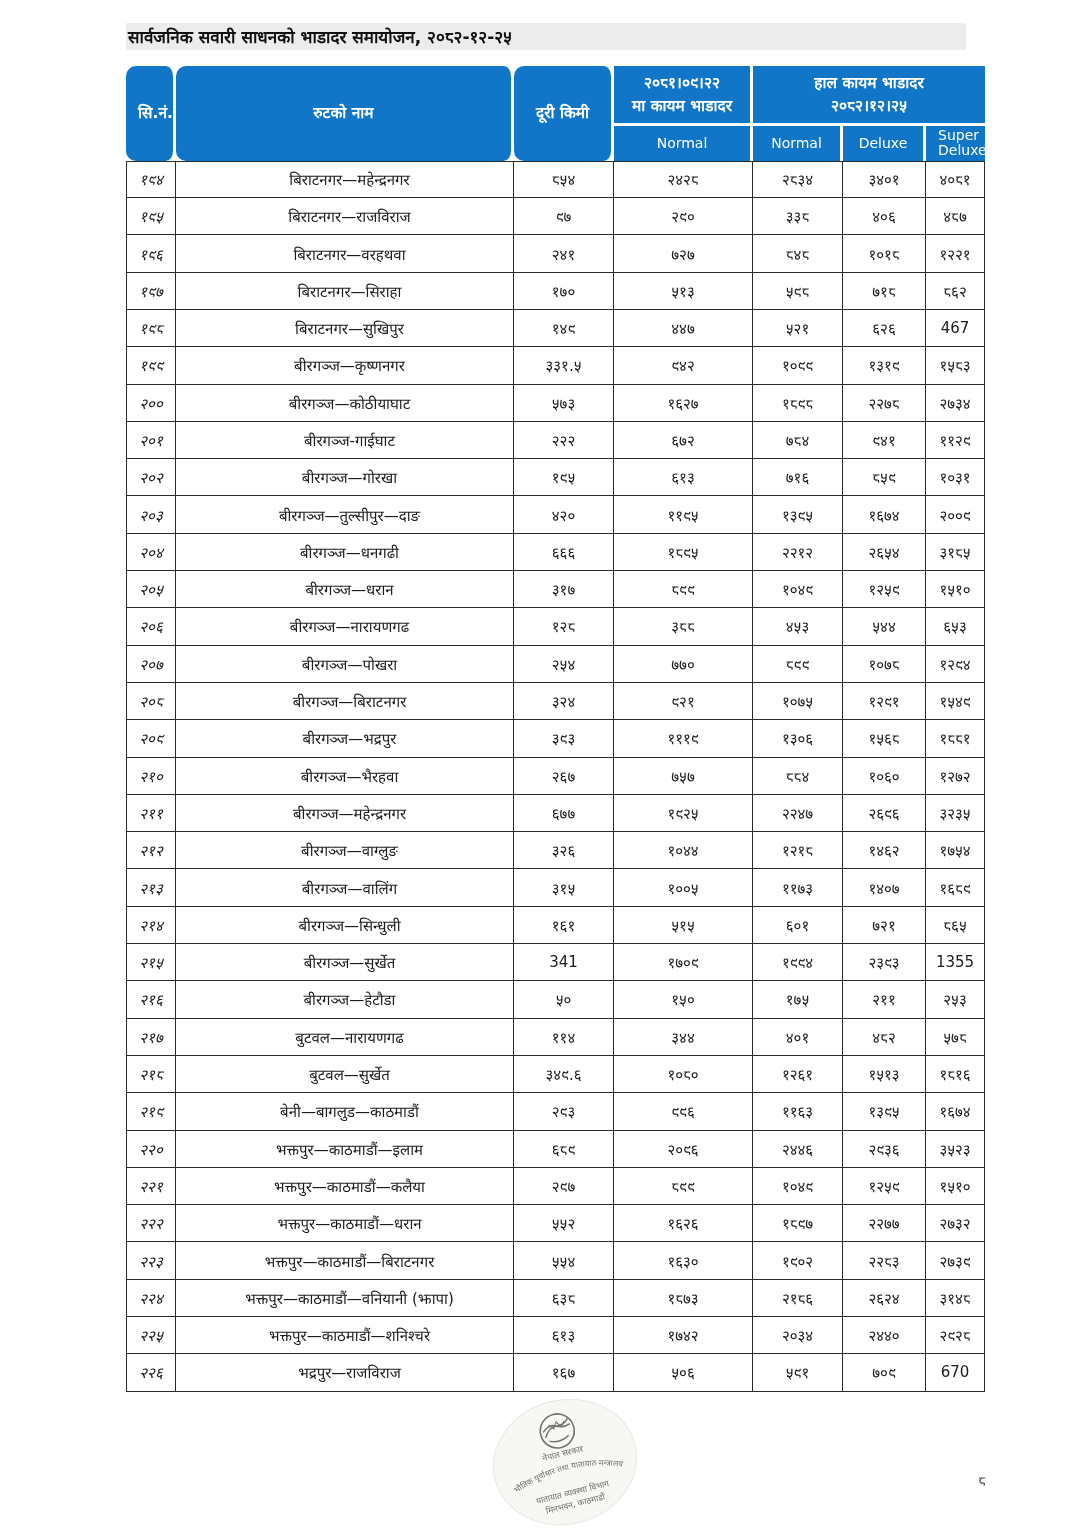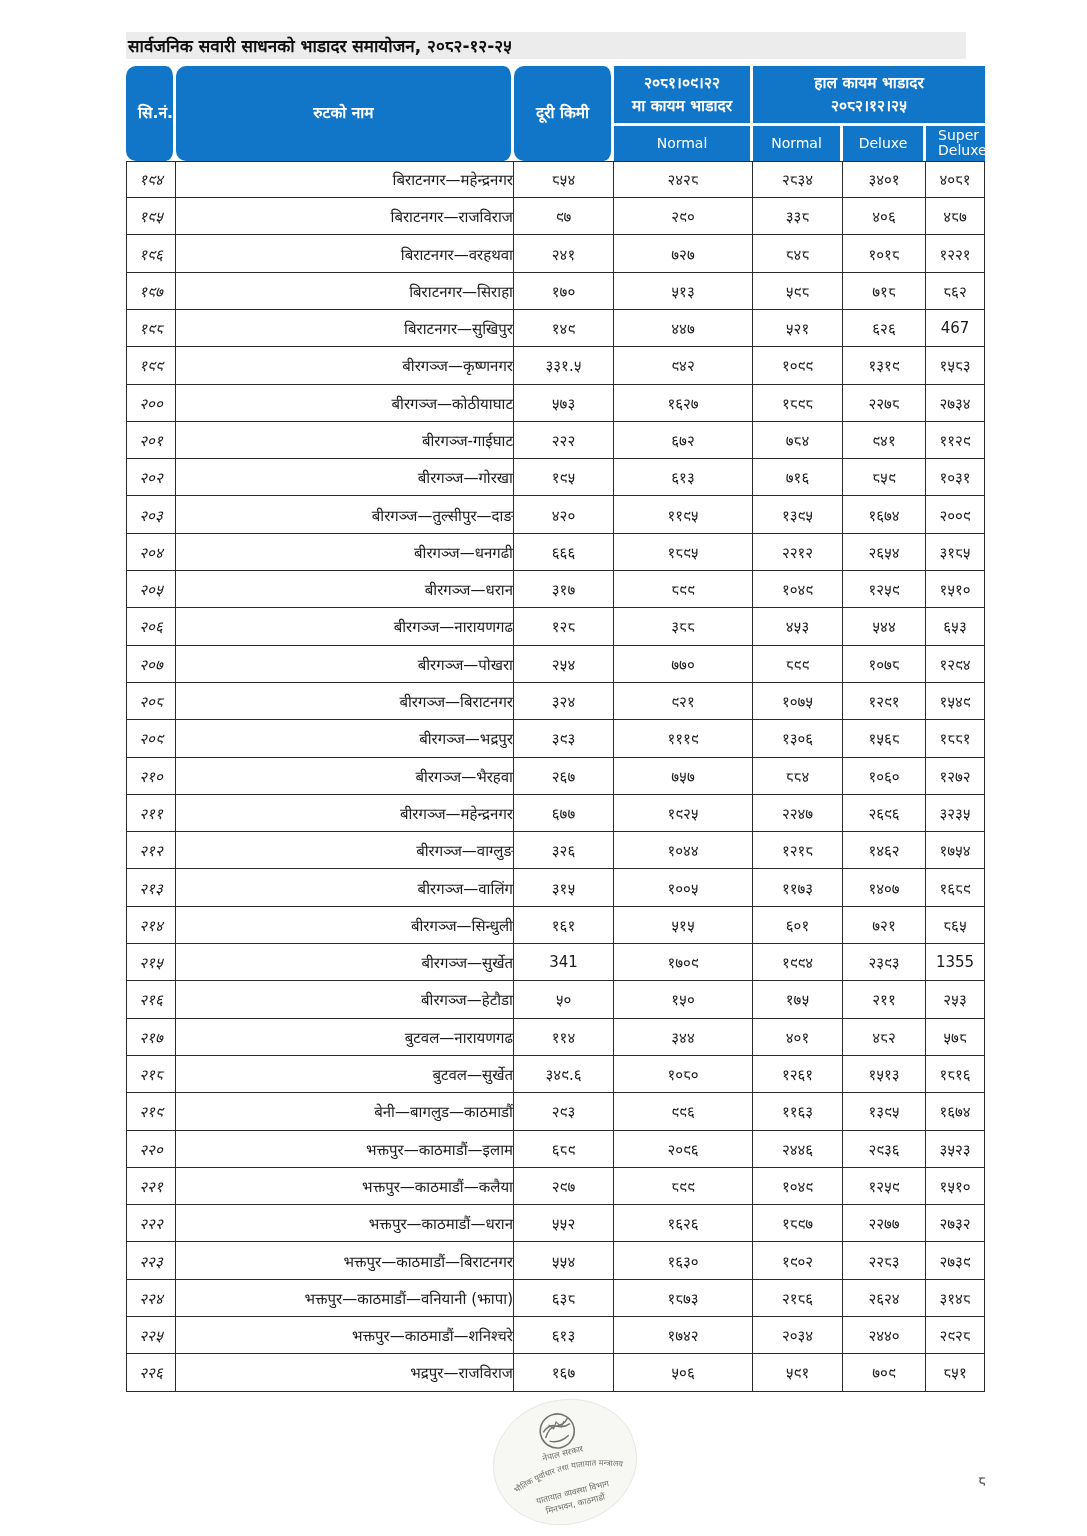--- a/index.html
+++ b/index.html
@@ -7,21 +7,21 @@
   body {
     position: relative;
     width: 1087px;
     height: 1536px;
     font-family: "DejaVu Sans", "Liberation Sans", sans-serif;
     color: #1b1b1b;
     overflow: hidden;
   }
   .title-strip {
     position: absolute;
-    left: 126px; top: 32px;
+    left: 126px; top: 23px;
     width: 840px; height: 27px;
     background: #ececec;
     display: flex; align-items: center;
     font-size: 17px; font-weight: bold;
     color: #111;
     padding-left: 2px;
     white-space: nowrap;
   }
   .fare-table {
     position: absolute;
@@ -60,21 +60,21 @@
     border-bottom: 1px solid #2a2a2a;
     font-size: 15px;
     color: #1b1b1b;
     vertical-align: middle;
     background: #ffffff;
   }
   tbody tr:first-child td { border-top: 1.5px solid #2a2a2a; }
   tbody td:first-child { border-left: 1.5px solid #2a2a2a; font-style: italic; }
   tbody td:last-child { border-right: 1.5px solid #2a2a2a; }
   tbody td.num { text-align: center; }
-  tbody td.route { text-align: right; padding-left: 10px; }
+  tbody td.route { text-align: center; padding-left: 10px; }
   .stamp {
     position: absolute;
     left: 480px; top: 1392px;
     width: 170px; height: 140px;
     opacity: 0.85;
   }
   .page-number {
     position: absolute;
     left: 978px; top: 1470px;
     font-size: 15px;
@@ -408,21 +408,21 @@
         <td class="num">२४४०</td>
         <td class="num">२९२८</td>
       </tr>
       <tr>
         <td class="num">२२६</td>
         <td class="route">भद्रपुर—राजविराज</td>
         <td class="num">१६७</td>
         <td class="num">५०६</td>
         <td class="num">५९१</td>
         <td class="num">७०९</td>
-        <td class="num">८५१</td>
+        <td class="num">670</td>
       </tr>
     </tbody>
 </table>
 
 <svg class="stamp" viewBox="0 0 170 140" xmlns="http://www.w3.org/2000/svg">
   <g transform="rotate(-14 85 70)">
     <ellipse cx="85" cy="70" rx="72" ry="62" fill="#f3f2ed" stroke="#d8d6cd" stroke-width="1" opacity="0.7"></ellipse>
     <g opacity="0.9">
       <circle cx="85" cy="38" r="17" fill="none" stroke="#4a4a44" stroke-width="1.6"></circle>
       <path d="M72 42 q6 -10 13 -9 q8 1 13 -5 M71 36 q8 -7 14 -3 q7 4 14 1 M75 46 q10 5 20 -1" fill="none" stroke="#4a4a44" stroke-width="1.4"></path>

